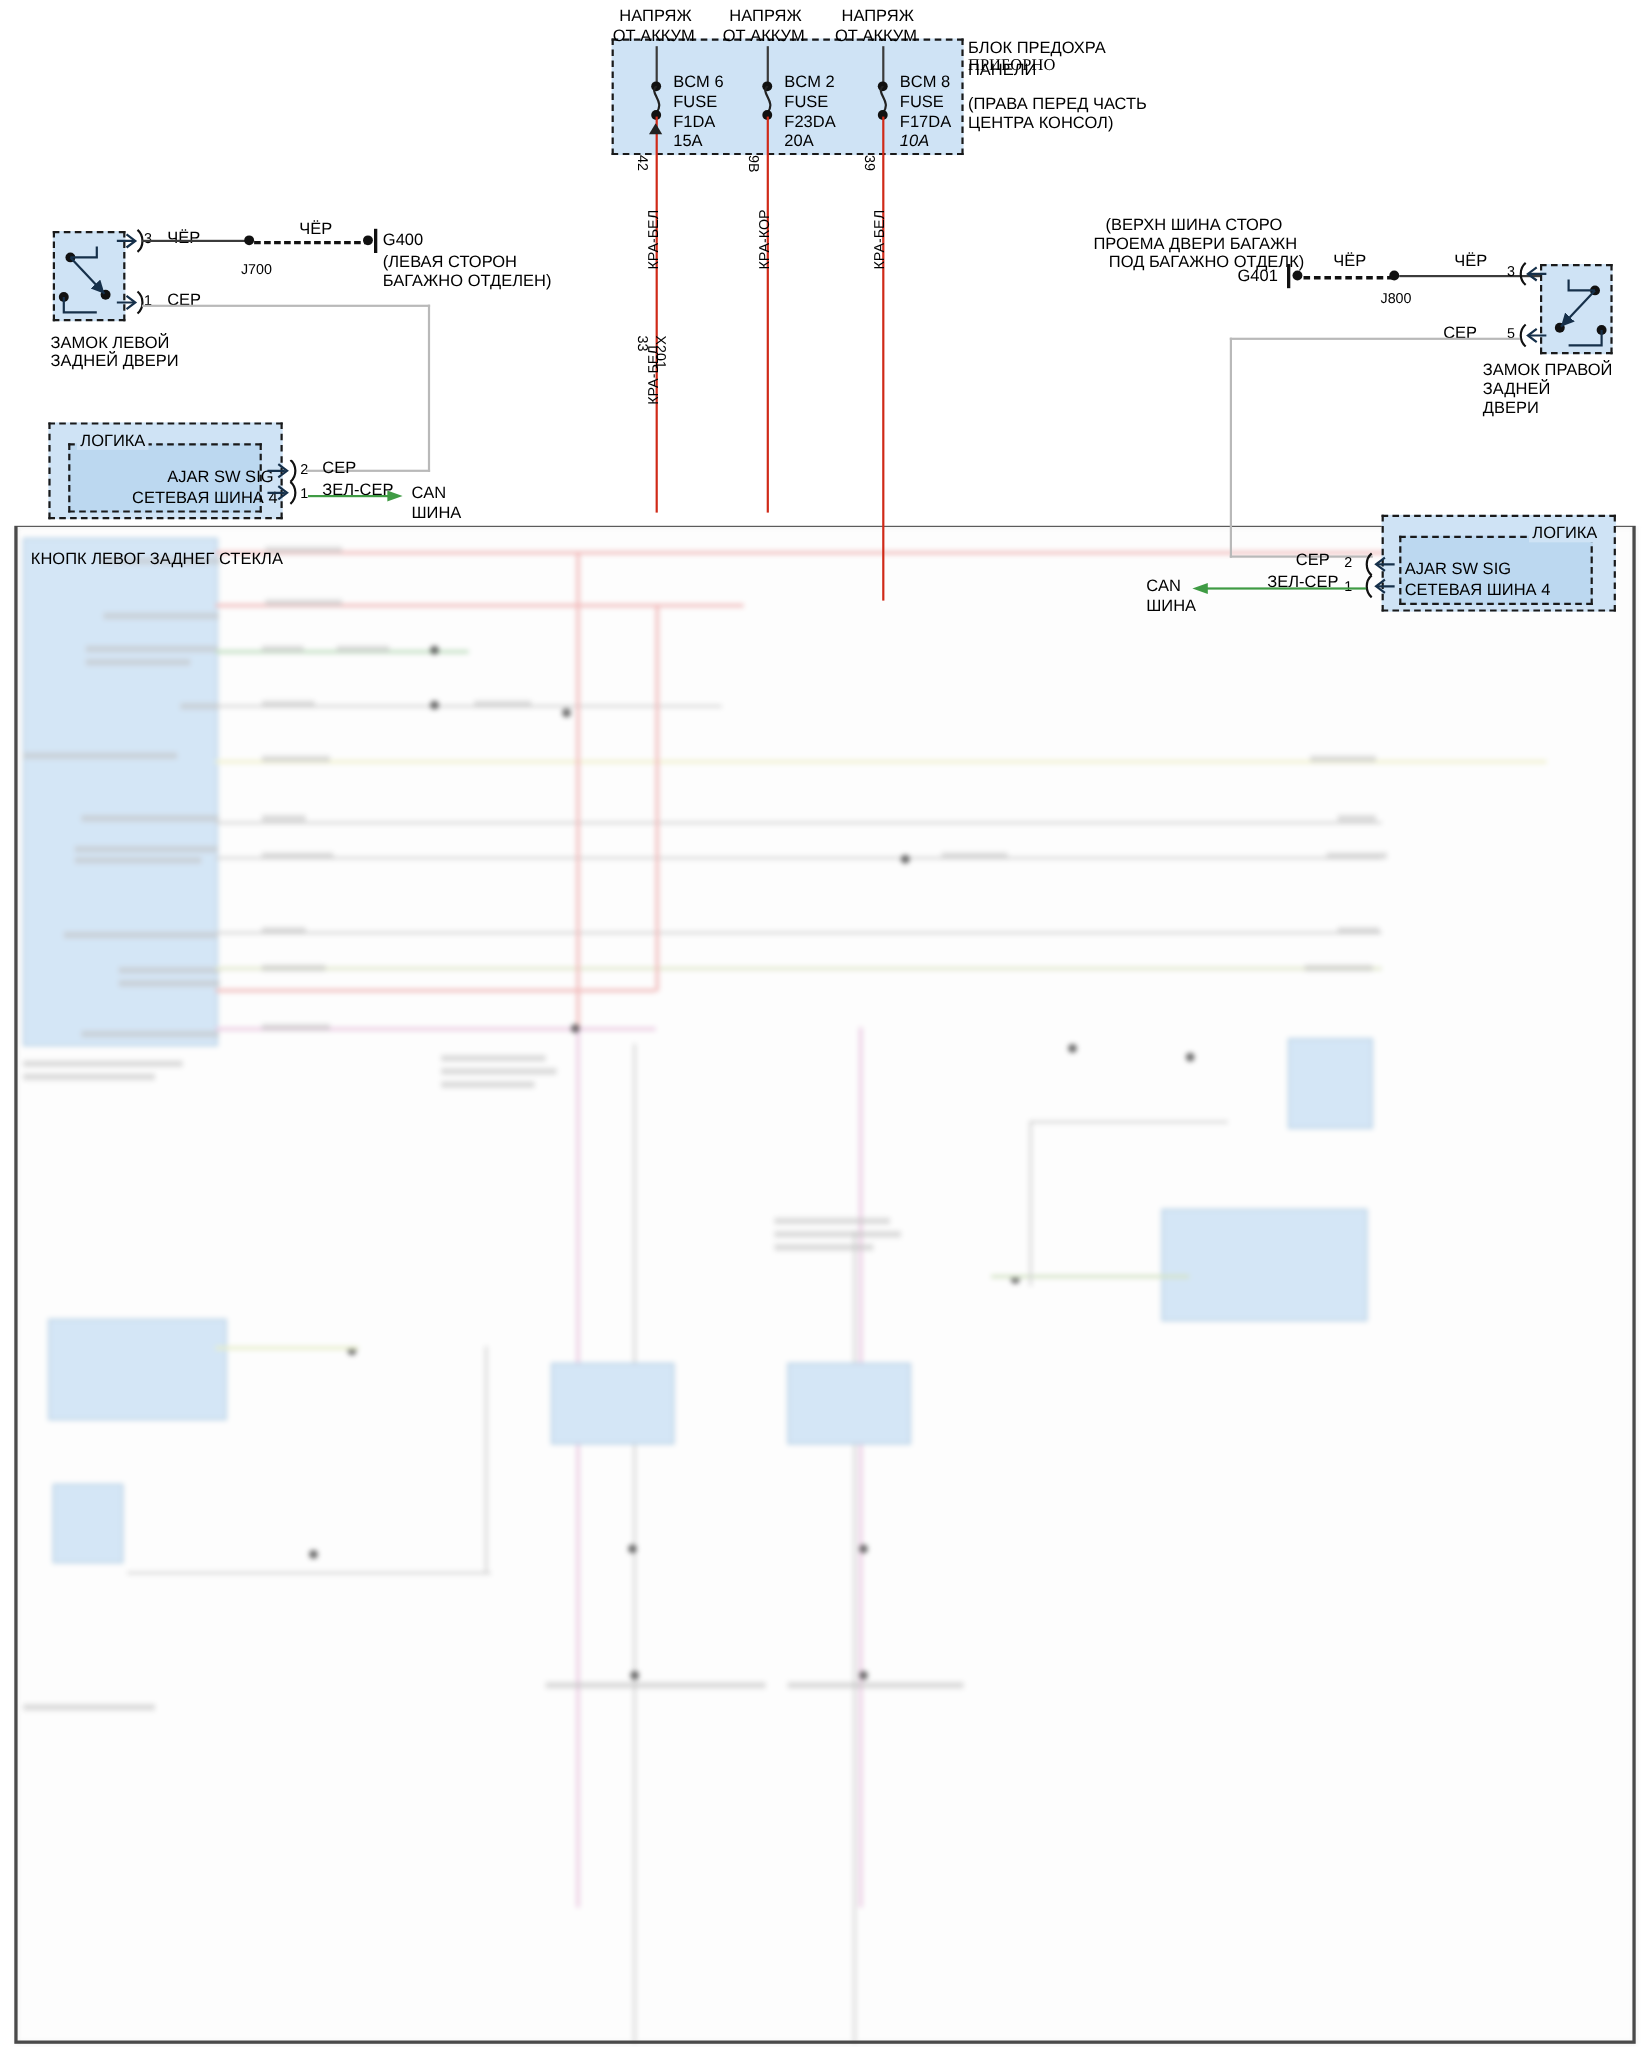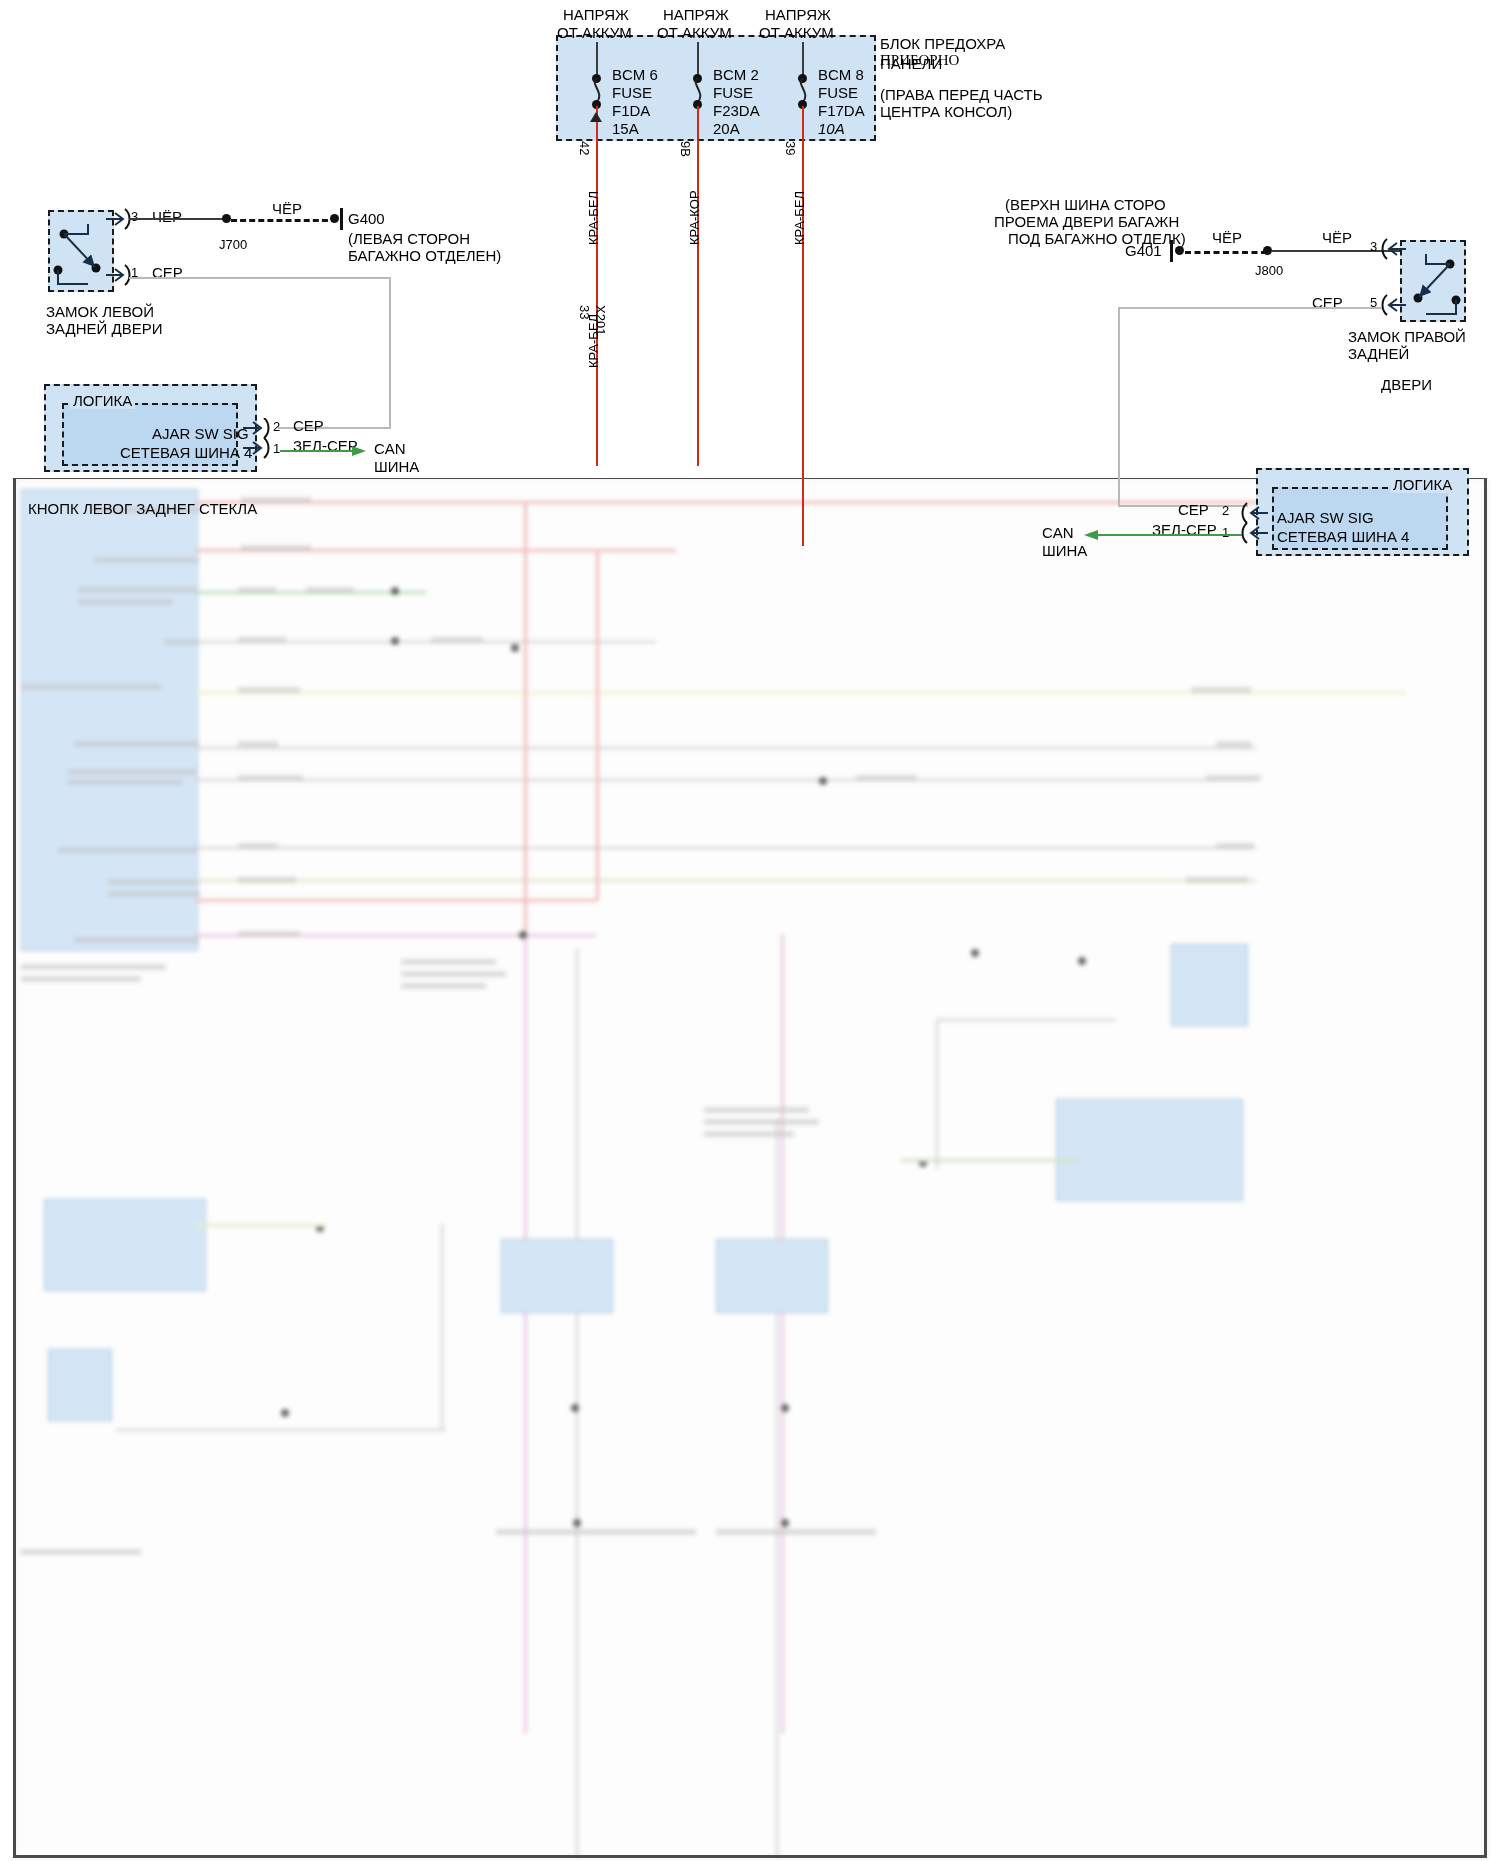--- a/index.html
+++ b/index.html
@@ -318,21 +318,21 @@
   <svg style="position:absolute;left:1378px;top:292px;" width="28" height="26">
     <path d="M9 3 C3 8, 3 18, 9 23" stroke="#111" stroke-width="2" fill="none"></path>
     <path d="M28 13 L12 13" stroke="#16304a" stroke-width="2"></path>
     <path d="M19 7 L11 13 L19 19" stroke="#16304a" stroke-width="2" fill="none"></path>
   </svg>
   <div class="txt sm" style="left:1370px;top:238px;">3</div>
   <div class="txt sm" style="left:1370px;top:294px;">5</div>
   <div class="txt" style="left:1312px;top:294px;">СЕР</div>
   <div class="txt" style="left:1348px;top:328px;">ЗАМОК ПРАВОЙ</div>
   <div class="txt" style="left:1348px;top:345px;">ЗАДНЕЙ</div>
-  <div class="txt" style="left:1348px;top:376px;margin-left:33px;">ДВЕРИ</div>
+  <div class="txt" style="left:1348px;top:362px;">ДВЕРИ</div>
 
   <div class="wire h grey" style="left:1118px;top:307px;width:264px;"></div>
   <div class="wire v grey" style="left:1118px;top:307px;height:200px;"></div>
   <div class="wire h grey" style="left:1118px;top:505px;width:130px;"></div>
 
   <div class="box" style="left:1256px;top:468px;width:213px;height:88px;"></div>
   <div class="box inner" style="left:1272px;top:487px;width:176px;height:63px;"></div>
   <div class="txt" style="left:1390px;top:476px;background:#cfe3f5;padding:0 3px;">ЛОГИКА</div>
   <div class="txt" style="left:1277px;top:509px;">AJAR SW SIG</div>
   <div class="txt" style="left:1277px;top:528px;">СЕТЕВАЯ ШИНА 4</div>

